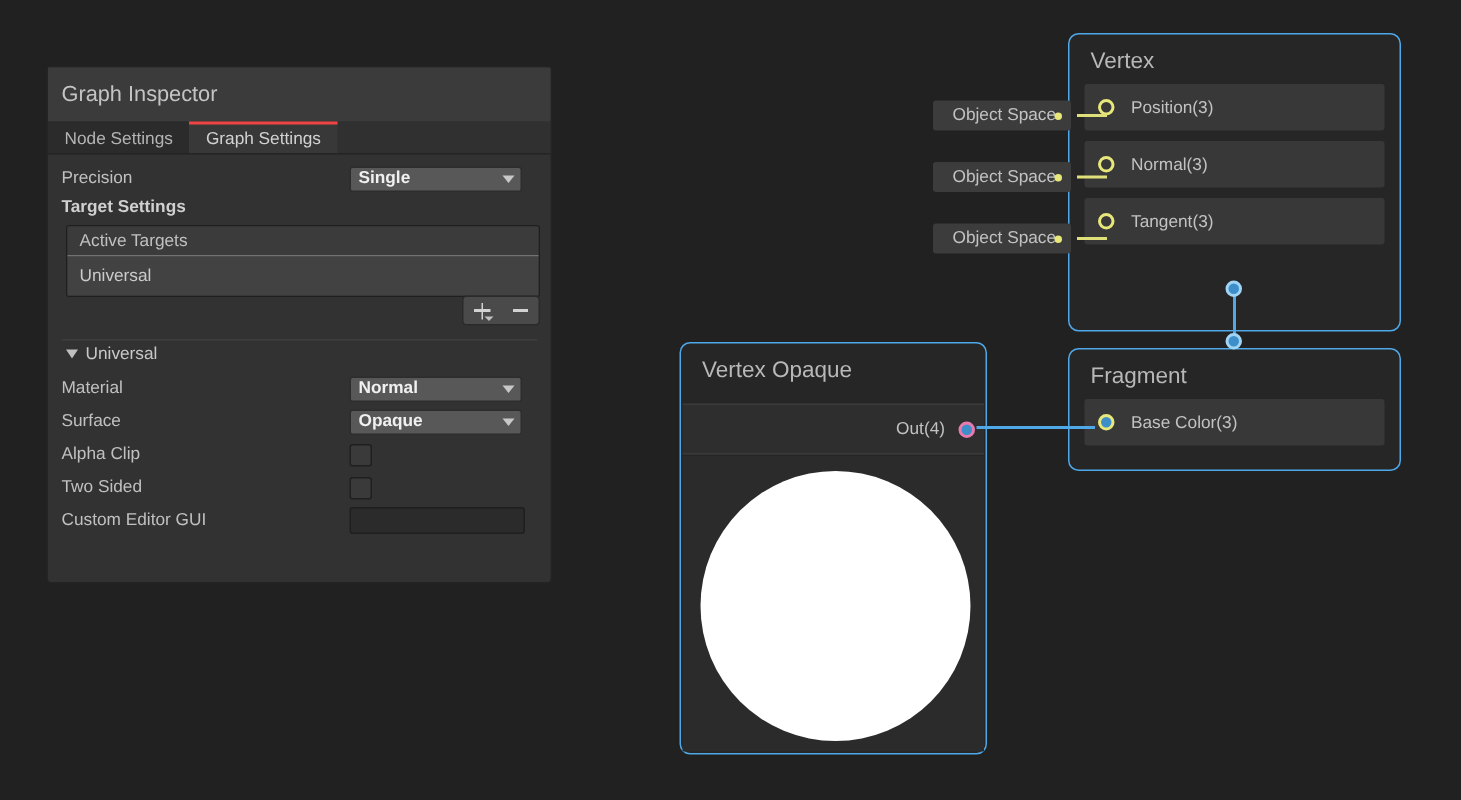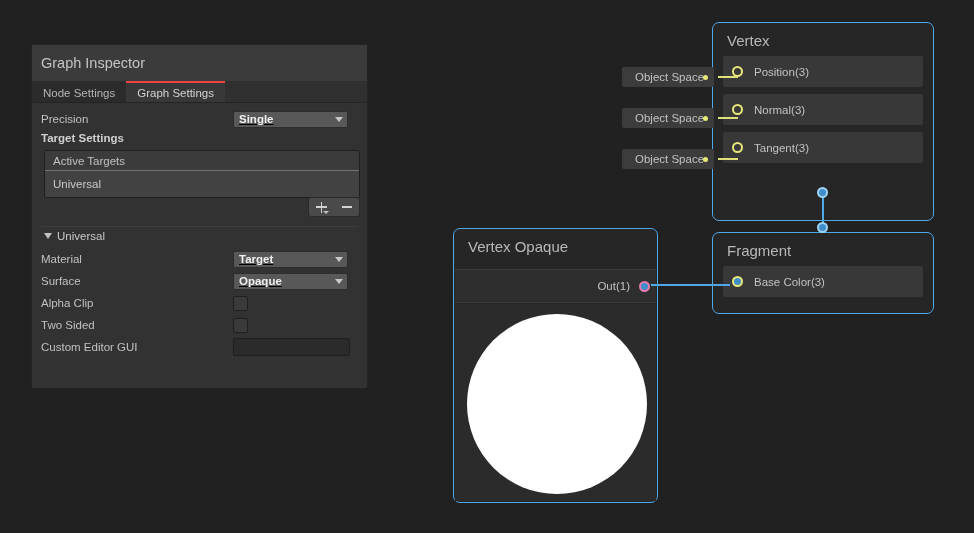--- a/index.html
+++ b/index.html
@@ -83,21 +83,20 @@
     height: 17px;
     background: #585858;
     border: 1px solid #2d2d2d;
     border-radius: 2px;
     display: flex;
     align-items: center;
     justify-content: space-between;
     padding: 0 4px 0 5px;
     box-sizing: border-box;
     cursor: pointer;
-    text-decoration: underline;
   }
   .dropdown-value {
     color: #f0f0f0;
     font-size: 11.5px;
     font-weight: bold;
   }
   .caret {
     width: 0; height: 0;
     border-left: 4px solid transparent;
     border-right: 4px solid transparent;
@@ -378,21 +377,21 @@
     </div>
 
     <div class="univ-bar">
       <span class="tri"></span>
       <span>Universal</span>
     </div>
 
     <div class="row">
       <span class="row-label">Material</span>
       <div class="dropdown">
-        <span class="dropdown-value">Target</span>
+        <span class="dropdown-value">Normal</span>
         <span class="caret"></span>
       </div>
     </div>
 
     <div class="row">
       <span class="row-label">Surface</span>
       <div class="dropdown">
         <span class="dropdown-value">Opaque</span>
         <span class="caret"></span>
       </div>
@@ -462,21 +461,21 @@
 </div>
 
 <div class="edge edge-v" style="left:822px; top:192px; height:38px;"></div>
 <div class="collapse-handle" style="left:817px; top:187px;"></div>
 <div class="collapse-handle" style="left:817px; top:222px;"></div>
 
 <div class="node" style="left:453px; top:228px; width:205px; height:275px;">
   <div class="node-title">Vertex Opaque</div>
 
   <div class="vc-out-row" style="top:40px;">
-    <span class="vc-out-label">Out(1)</span>
+    <span class="vc-out-label">Out(4)</span>
     <span class="port-pink"></span>
   </div>
 
   <div class="preview" style="top:75px; bottom:1px;">
     <div class="sphere" style="left:12px; top:10px; width:180px; height:180px;"></div>
   </div>
 </div>
 
 <div class="edge edge-h" style="left:651px; top:284px; width:79px;"></div>
 

